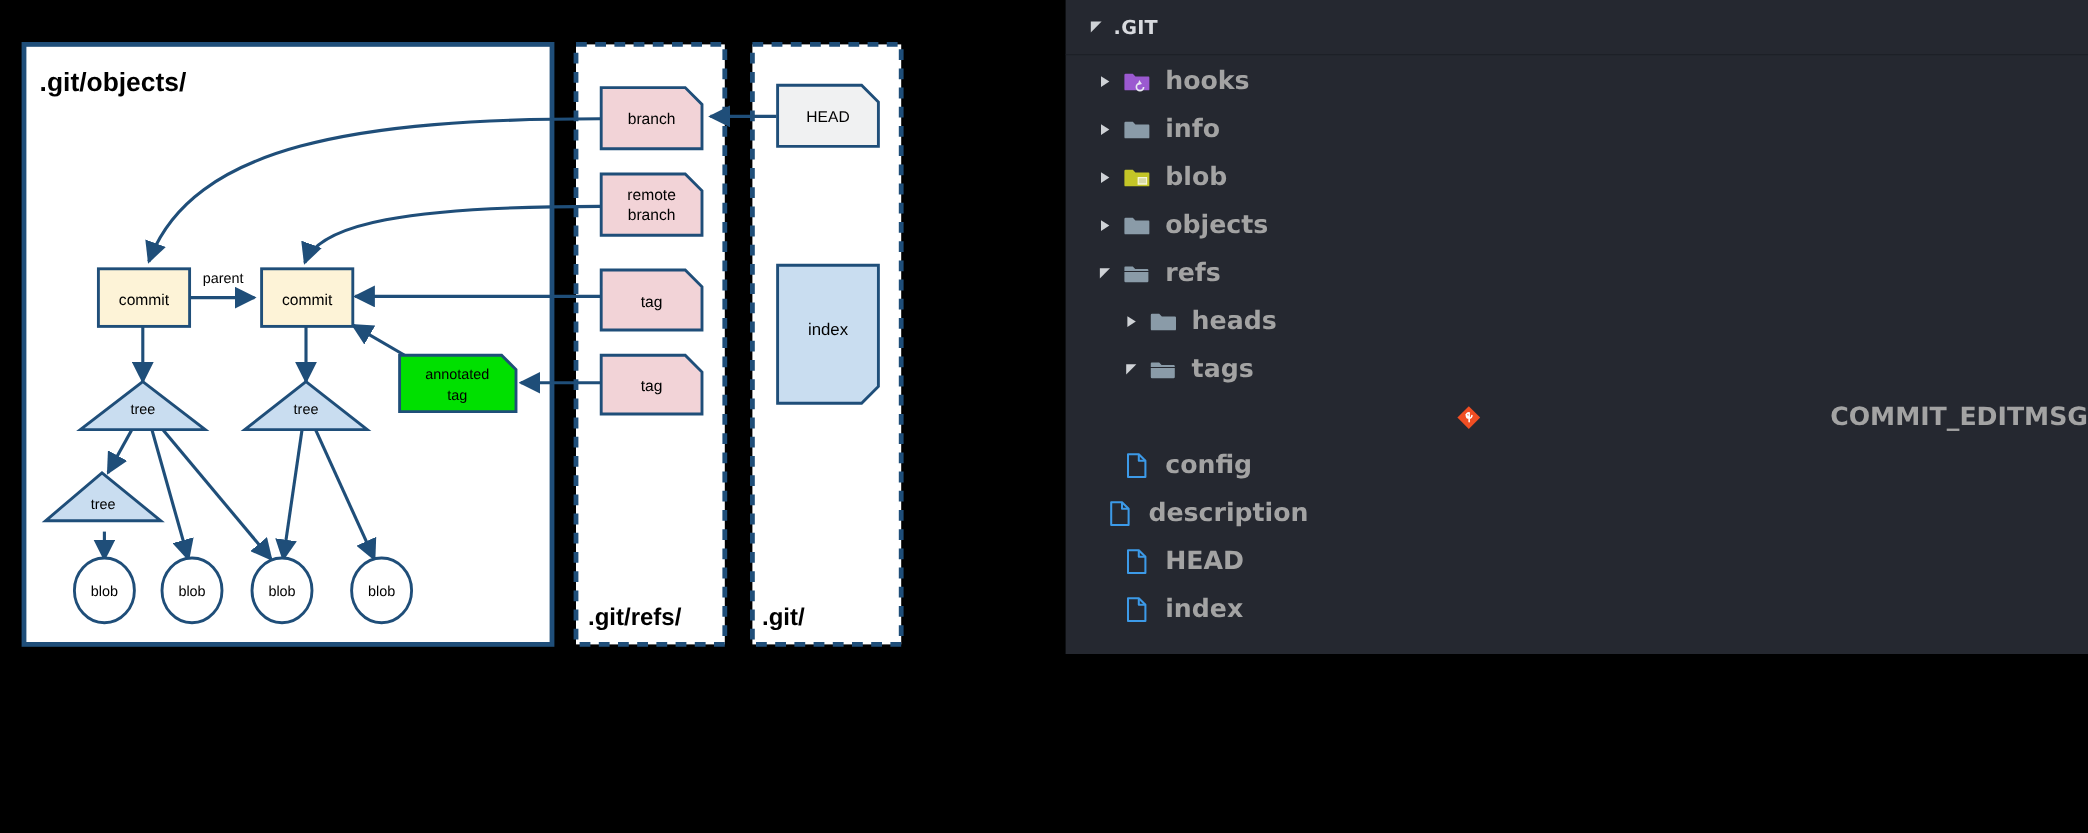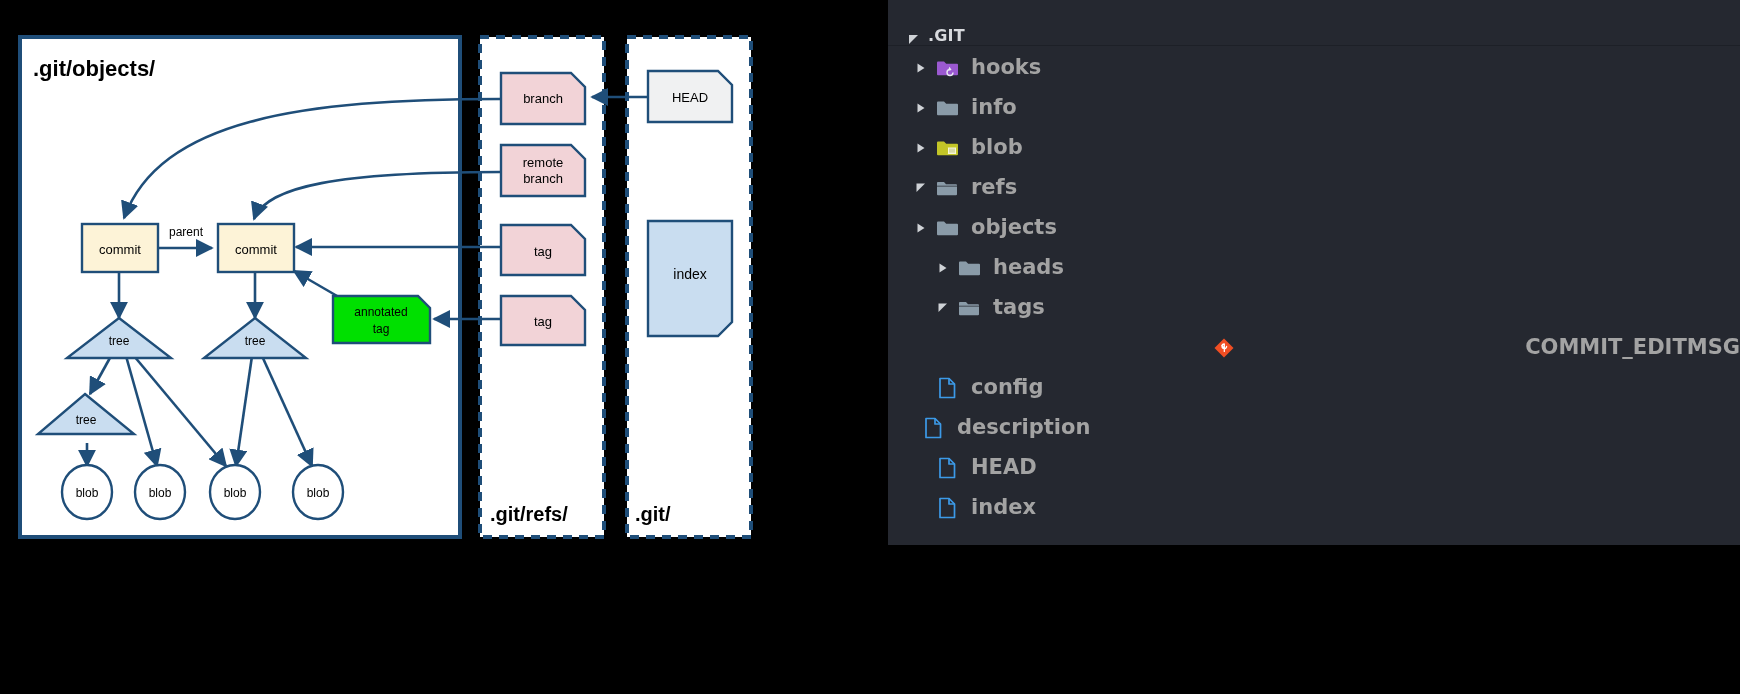--- a/index.html
+++ b/index.html
@@ -45,21 +45,21 @@
     top: 0;
     width: 852px;
     height: 545px;
     background: #252830;
     color: #d4d4d4;
     font-family: "DejaVu Sans", "Liberation Sans", sans-serif;
   }
   #tree-header {
     height: 46px;
     display: flex;
-    align-items: flex-end;
+    align-items: center;
     padding-left: 16px;
     border-bottom: 1px solid #1d2027;
     box-sizing: border-box;
   }
   #tree-header .caret {
     width: 18px;
     display: flex;
     align-items: center;
     justify-content: center;
   }
@@ -298,42 +298,42 @@
               <path fill="#c3c527" d="M1 4.4 a1 1 0 0 1 1-1 h6 l2.2 2.3 h10.8 a1 1 0 0 1 1 1 v9.6 a1 1 0 0 1 -1 1 h-19 a1 1 0 0 1 -1 -1 z"></path>
               <rect x="11.5" y="9" width="9" height="7.5" rx="0.8" fill="#f7f7d8" stroke="#c3c527"></rect>
               <rect x="13" y="10.5" width="6" height="4.2" fill="#d9dba9"></rect>
             </svg>
           </span>
           <span class="label">blob</span>
         </div>
         <div class="tree-row" style="padding-left: 22px;">
           <span class="caret-slot">
             <svg width="10" height="10" viewBox="0 0 10 10">
+              <path fill="#cfd2d6" d="M 1.5 0.5 L 8.5 5 L 1.5 9.5 Z"></path>
+            </svg>
+          </span>
+          <span class="icon-slot">
+            <svg width="22" height="20" viewBox="0 0 22 20">
+              <path fill="#8a9ba8" d="M1 4.4 a1 1 0 0 1 1-1 h6 l2.2 2.3 h10.8 a1 1 0 0 1 1 1 v9.6 a1 1 0 0 1 -1 1 h-19 a1 1 0 0 1 -1 -1 z"></path>
+            </svg>
+          </span>
+          <span class="label">objects</span>
+        </div>
+        <div class="tree-row" style="padding-left: 22px;">
+          <span class="caret-slot">
+            <svg width="10" height="10" viewBox="0 0 10 10">
               <path fill="#cfd2d6" d="M 0.5 0.5 L 9 0.5 L 0.5 9 Z"></path>
             </svg>
           </span>
           <span class="icon-slot">
             <svg width="22" height="20" viewBox="0 0 22 20">
               <path fill="#8a9ba8" d="M1 4 h7 l2 2.2 h10 a1 1 0 0 1 1 1 v0.6 h-20 v-2.6 a1 1 0 0 1 1-1.2 z M1 8.6 h20 v7.6 a1 1 0 0 1 -1 1 h-18 a1 1 0 0 1 -1 -1 z"></path>
             </svg>
           </span>
           <span class="label">refs</span>
-        </div>
-        <div class="tree-row" style="padding-left: 22px;">
-          <span class="caret-slot">
-            <svg width="10" height="10" viewBox="0 0 10 10">
-              <path fill="#cfd2d6" d="M 1.5 0.5 L 8.5 5 L 1.5 9.5 Z"></path>
-            </svg>
-          </span>
-          <span class="icon-slot">
-            <svg width="22" height="20" viewBox="0 0 22 20">
-              <path fill="#8a9ba8" d="M1 4.4 a1 1 0 0 1 1-1 h6 l2.2 2.3 h10.8 a1 1 0 0 1 1 1 v9.6 a1 1 0 0 1 -1 1 h-19 a1 1 0 0 1 -1 -1 z"></path>
-            </svg>
-          </span>
-          <span class="label">objects</span>
         </div>
         <div class="tree-row" style="padding-left: 44px;">
           <span class="caret-slot">
             <svg width="10" height="10" viewBox="0 0 10 10">
               <path fill="#cfd2d6" d="M 1.5 0.5 L 8.5 5 L 1.5 9.5 Z"></path>
             </svg>
           </span>
           <span class="icon-slot">
             <svg width="22" height="20" viewBox="0 0 22 20">
               <path fill="#8a9ba8" d="M1 4.4 a1 1 0 0 1 1-1 h6 l2.2 2.3 h10.8 a1 1 0 0 1 1 1 v9.6 a1 1 0 0 1 -1 1 h-19 a1 1 0 0 1 -1 -1 z"></path>

